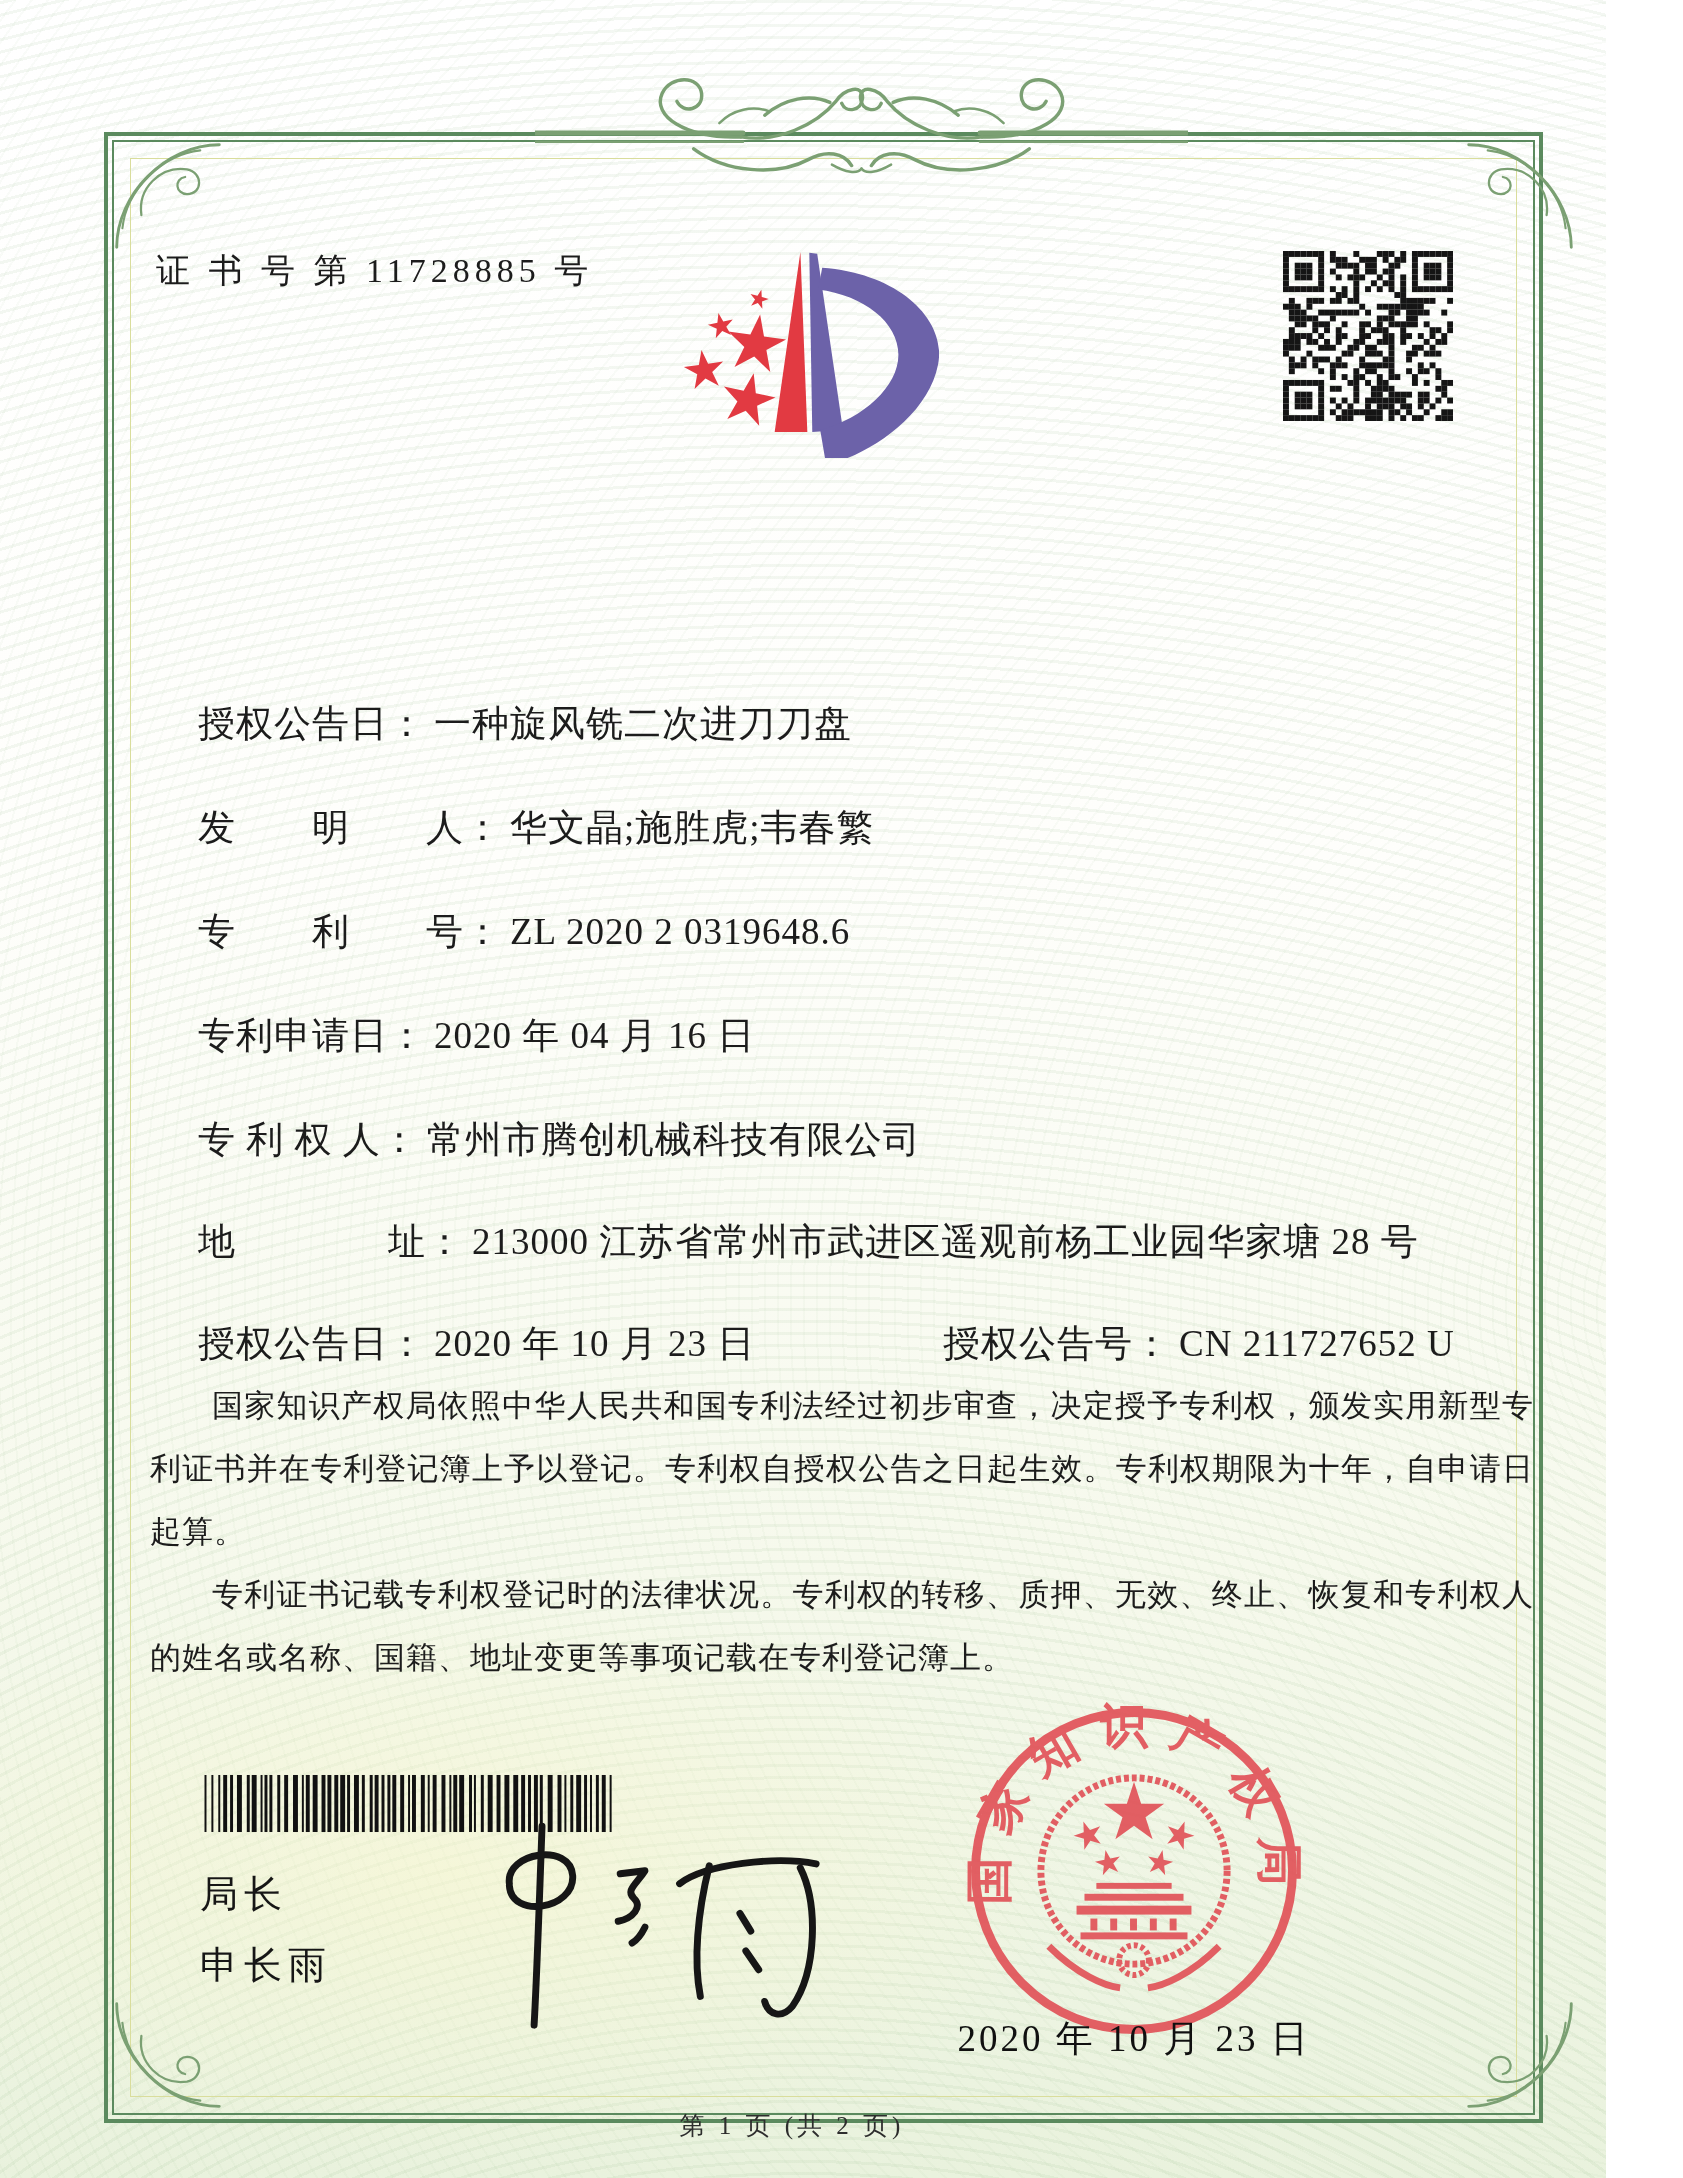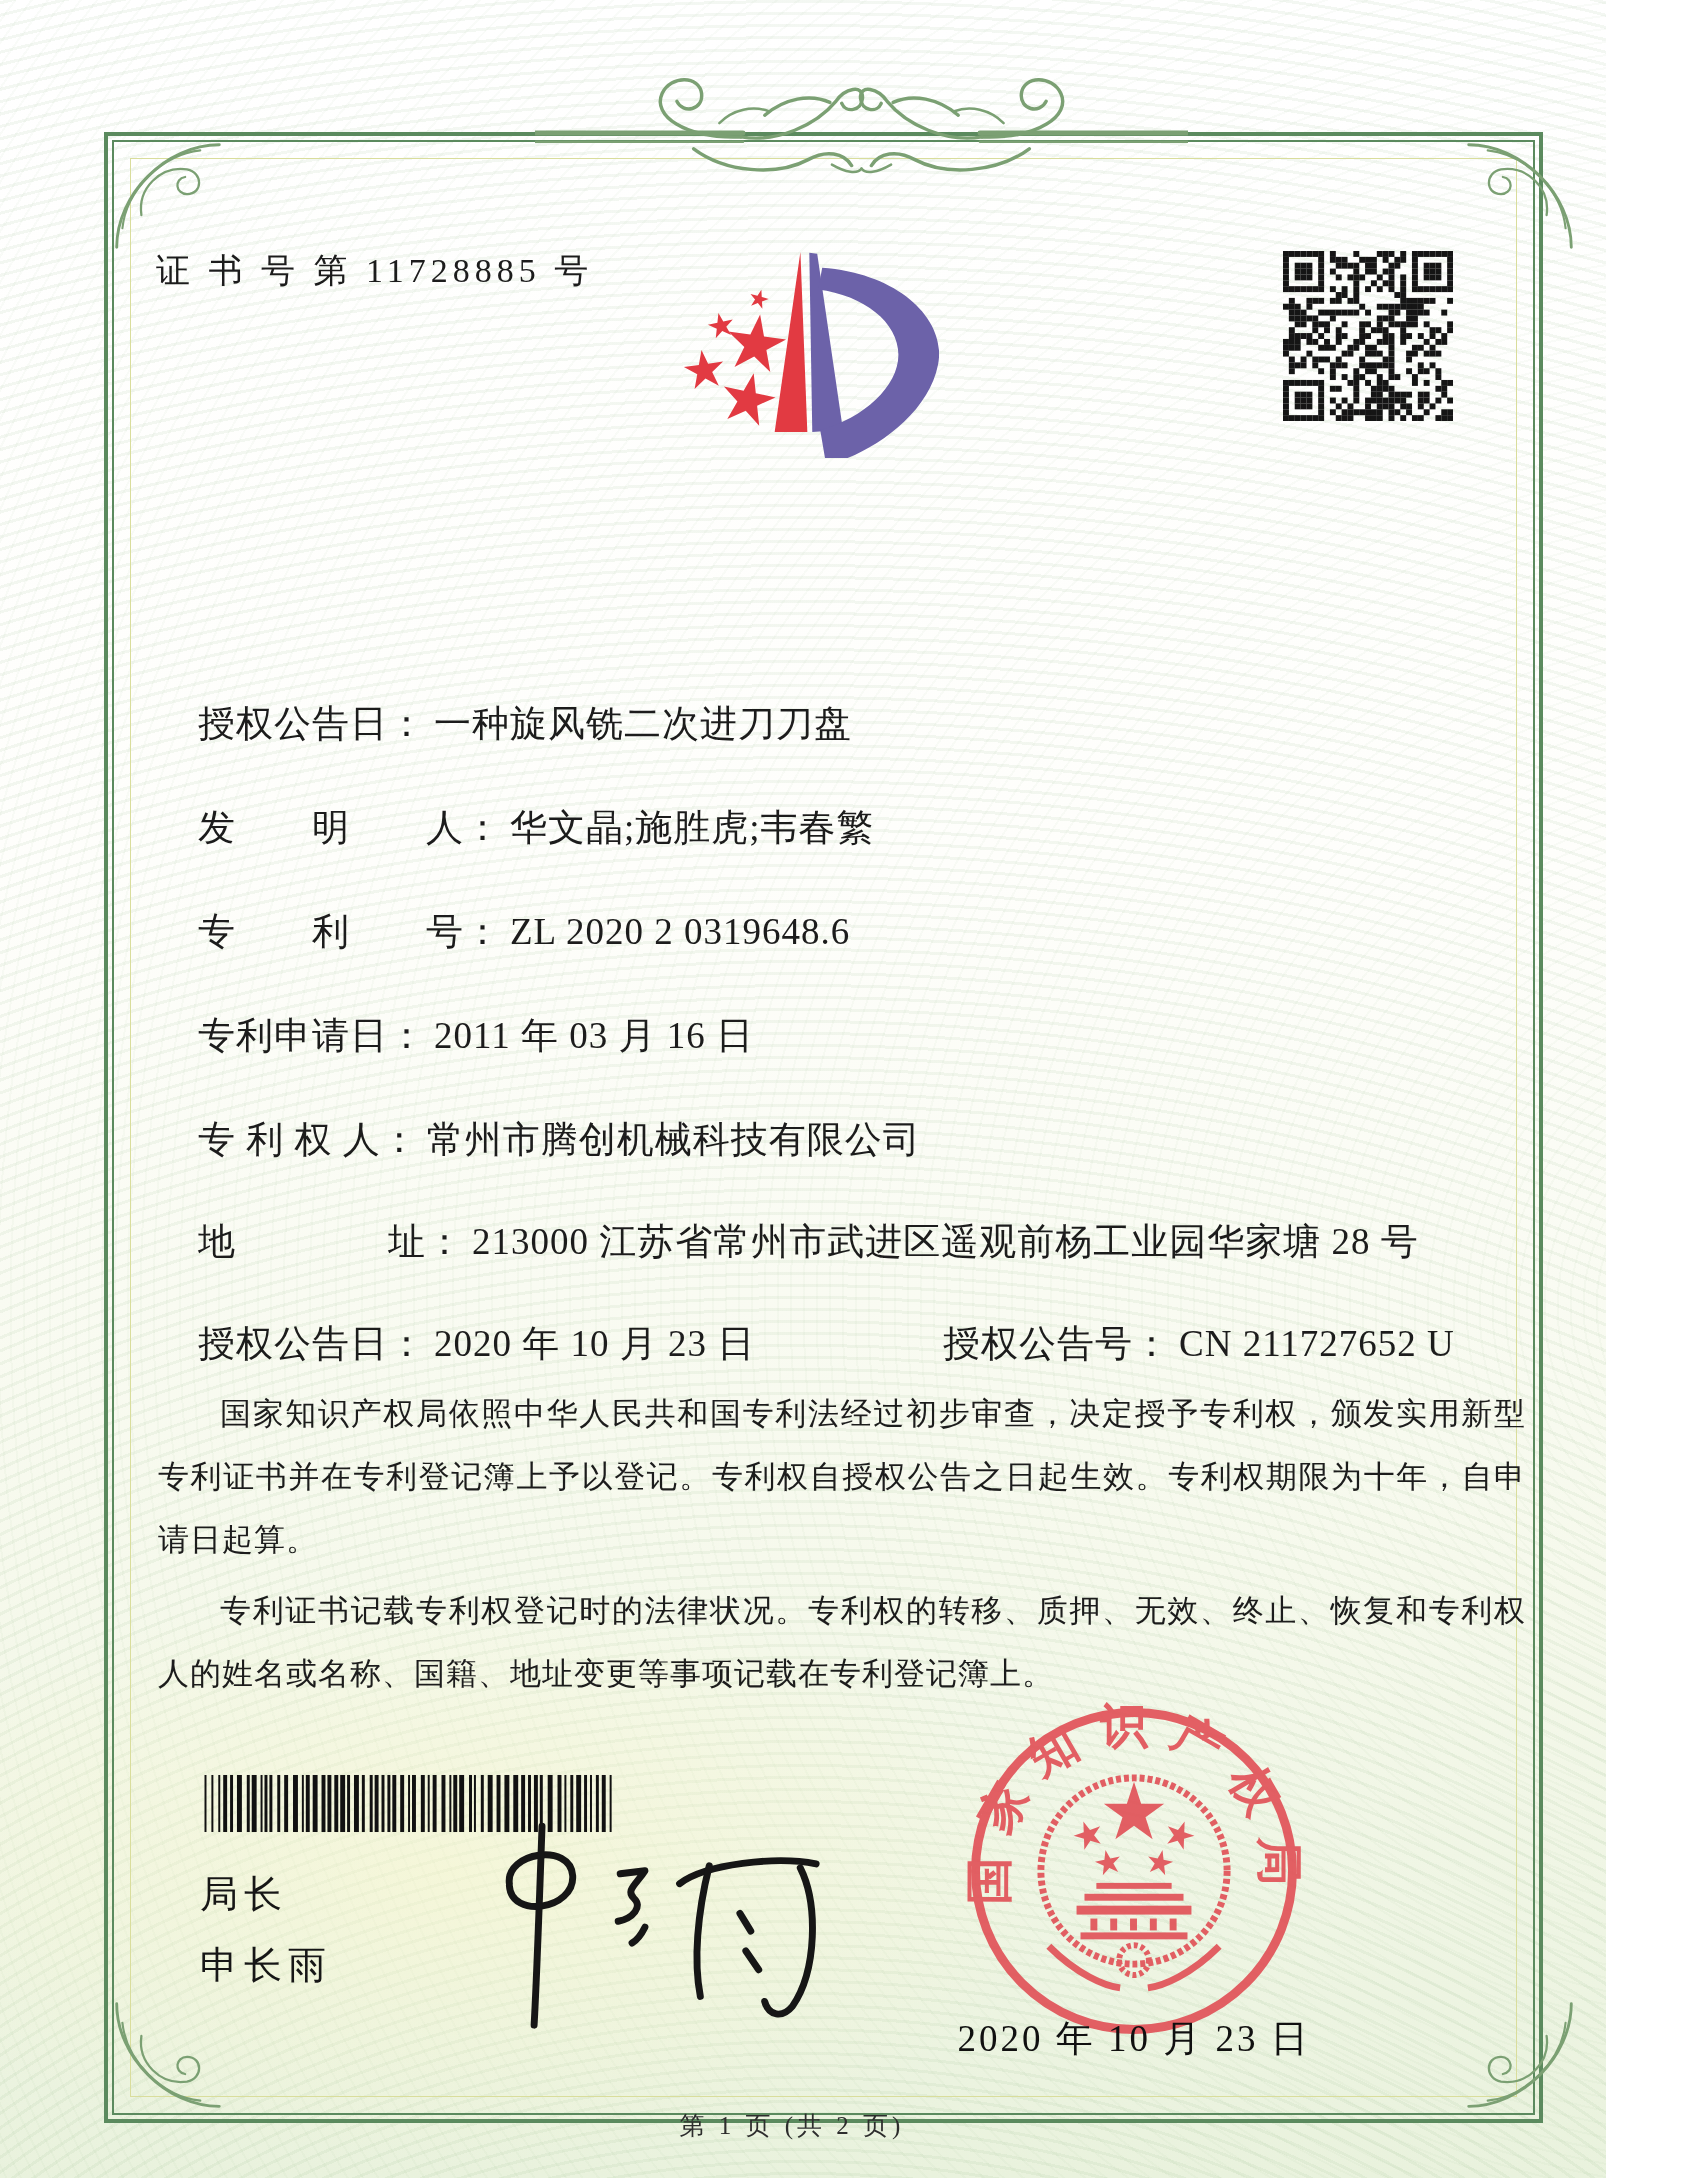--- a/index.html
+++ b/index.html
@@ -15,21 +15,21 @@
   .abs{position:absolute;}
   
   .frame-outer{position:absolute;left:104px;top:132px;right:63px;bottom:55px;border:4px solid #5b8a5e;}
   .frame-mid{position:absolute;inset:4px;border:2px solid #5b8a5e;}
   .frame-inner{position:absolute;inset:16px;border:1px solid #d9dd9c;}
   .cert-no{left:156px;top:248px;font-size:34px;letter-spacing:5px;white-space:nowrap;}
   .title{left:0;width:1584px;top:481px;text-align:center;font-size:75px;font-weight:bold;letter-spacing:16px;color:#0f0f0f;white-space:nowrap;}
   .row{position:absolute;left:198px;font-size:37px;white-space:nowrap;letter-spacing:1px;}
   .row .val{margin-left:8px;text-align:center;}
   .paras{position:absolute;left:150px;top:1374px;width:1384px;font-size:31px;line-height:63px;text-align:justify;letter-spacing:1px;}
-  .paras p{margin:8px;text-indent:2em;}
+  .paras p{margin:0;text-indent:2em;}
   .dir{position:absolute;left:200px;font-family:"Liberation Sans","DejaVu Sans",sans-serif;font-size:38px;letter-spacing:6px;color:#161616;}
   .seal-date{position:absolute;left:921px;width:426px;top:2014px;text-align:center;font-size:37px;letter-spacing:3px;color:#101010;}
   .footer{position:absolute;left:0;width:1584px;top:2109px;text-align:center;font-size:25px;letter-spacing:4px;color:#2d2d2d;}
   svg{display:block;}
 </style>
 </head>
 <body>
 
 <div class="page">
 
@@ -536,21 +536,21 @@
   <div class="row" style="top:699px">
     <span>授权公告日：</span><span class="val">一种旋风铣二次进刀刀盘</span>
   </div>
   <div class="row" style="top:803px">
     <span>发　　明　　人：</span><span class="val">华文晶;施胜虎;韦春繁</span>
   </div>
   <div class="row" style="top:907px">
     <span>专　　利　　号：</span><span class="val">ZL 2020 2 0319648.6</span>
   </div>
   <div class="row" style="top:1011px">
-    <span>专利申请日：</span><span class="val">2011 年 03 月 16 日</span>
+    <span>专利申请日：</span><span class="val">2020 年 04 月 16 日</span>
   </div>
   <div class="row" style="top:1115px">
     <span>专 利 权 人：</span><span class="val">常州市腾创机械科技有限公司</span>
   </div>
   <div class="row" style="top:1217px">
     <span>地　　　　址：</span><span class="val">213000 江苏省常州市武进区遥观前杨工业园华家塘 28 号</span>
   </div>
   <div class="row" style="top:1319px">
     <span>授权公告日：</span><span class="val">2020 年 10 月 23 日</span>
   </div>

